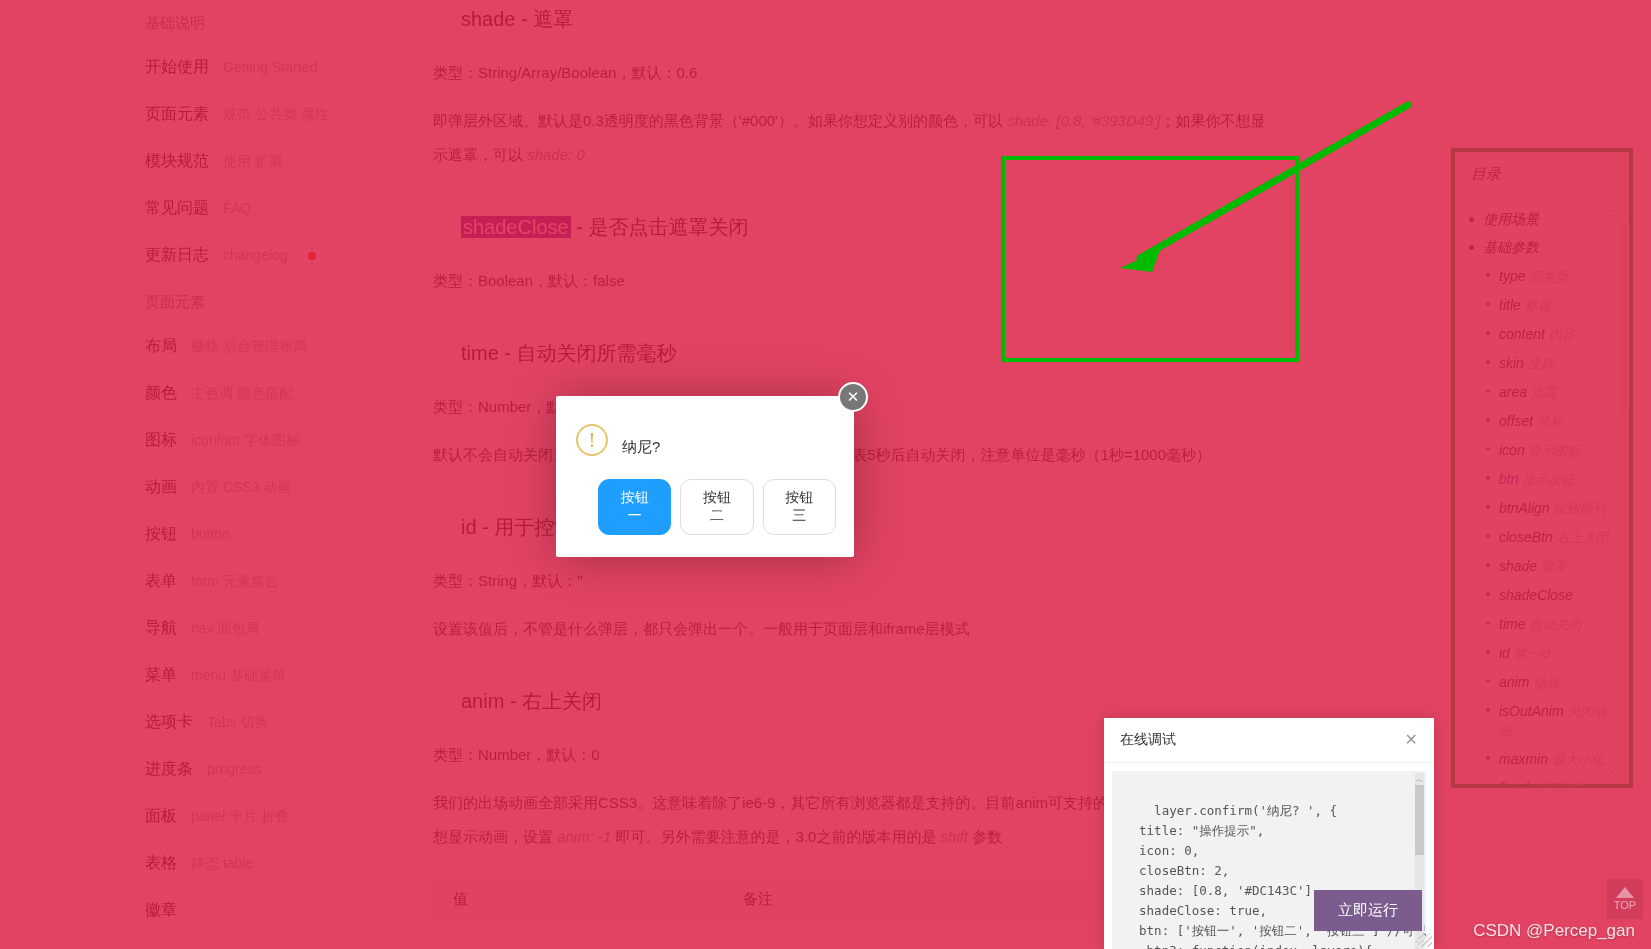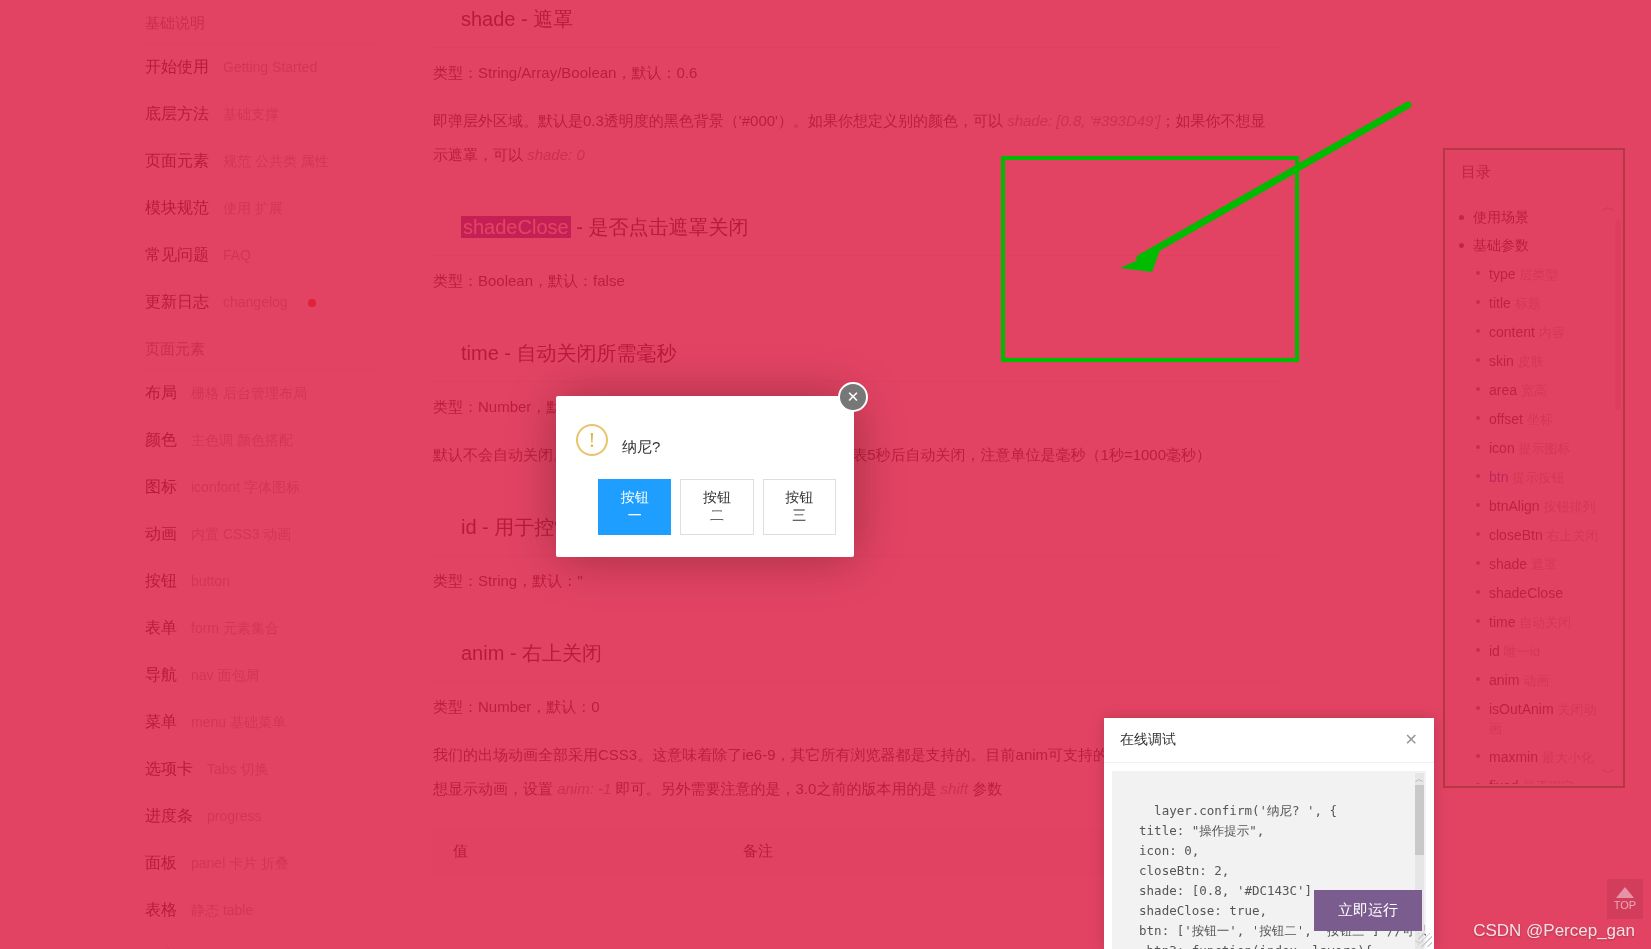--- a/index.html
+++ b/index.html
@@ -69,22 +69,22 @@
   }
   table.anim th {
     text-align: left; font-weight: normal; color: #333;
     padding: 14px 0 14px 20px; border-bottom: 1px solid #eee;
     background: #fbfbfb;
   }
   table.anim th:first-child, table.anim td:first-child { width: 290px; }
 
   
   #toc {
-    position: absolute; right: 26px; top: 148px; width: 182px; height: 640px;
-    background: #fafafa; border: 2px solid #22c55e;
+    position: absolute; right: 18px; top: 148px; width: 182px; height: 640px;
+    background: #fafafa; border: 4px solid #22c55e; font-style: italic;
   }
   #toc .toc-head {
     font-size: 15px; color: #555; padding: 13px 0 13px 16px;
     border-bottom: 1px solid #eee;
   }
   #toc .toc-body {
     position: relative; padding: 8px 0 8px 0; height: 588px; overflow: hidden;
   }
   #toc ul { list-style: none; }
   #toc li.l1 {
@@ -140,21 +140,21 @@
     border: 2px solid #e8c46a; color: #e0b64f;
     display: flex; align-items: center; justify-content: center;
     font-size: 22px; line-height: 1; flex: 0 0 auto;
     font-family: "Liberation Serif", serif;
   }
   .dlg-msg { font-size: 15px; color: #333; margin-top: 16px; }
   #dialog .dlg-btns {
     display: flex; gap: 9px; padding: 0 18px 22px 42px;
   }
   .dlg-btn {
-    font-size: 14px; padding: 9px 17px; border-radius: 0;
+    font-size: 14px; padding: 9px 17px; border-radius: 11px;
     border: 1px solid #dedede; background: #fff; color: #333;
     cursor: pointer; font-family: inherit;
   }
   .dlg-btn.primary { background: #1E9FFF; border-color: #1E9FFF; color: #fff; }
   #dlg-close {
     position: absolute; right: -14px; top: -14px;
     width: 30px; height: 30px; border-radius: 50%;
     background: #777777; border: 2px solid #ffffff;
     color: #ffffff; font-size: 15px; line-height: 26px; text-align: center;
     cursor: pointer; z-index: 61;
@@ -235,24 +235,20 @@
 
   <nav id="sidebar">
     <div>
       <div class="side-group-title">基础说明</div>
       <div class="side-divider"></div>
       <a class="side-item">
         <span class="cn">开始使用</span>
         <span class="en">Getting Started</span>
       </a>
       <a class="side-item">
-        <span class="cn">底层方法</span>
-        <span class="en">基础支撑</span>
-      </a>
-      <a class="side-item">
         <span class="cn">页面元素</span>
         <span class="en">规范 公共类 属性</span>
       </a>
       <a class="side-item">
         <span class="cn">模块规范</span>
         <span class="en">使用 扩展</span>
       </a>
       <a class="side-item">
         <span class="cn">常见问题</span>
         <span class="en">FAQ</span>
@@ -336,20 +332,21 @@
     <p class="par">类型：Boolean，默认：false</p>
 
     <h2 class="sec">time - 自动关闭所需毫秒</h2>
     <p class="par">类型：Number，默认：0</p>
     <p class="par">
       <span>默认不会自动关闭。当你想自动关闭时，可以 </span><em>time: 5000</em><span>，即代表5秒后自动关闭，注意单位是毫秒（1秒=1000毫秒）</span>
     </p>
 
     <h2 class="sec">id - 用于控制弹层唯一标识</h2>
     <p class="par">类型：String，默认：''</p>
+    <p class="par">设置该值后，不管是什么弹层，都只会弹出一个。一般用于页面层和iframe层模式</p>
 
     <h2 class="sec">anim - 右上关闭</h2>
     <p class="par">类型：Number，默认：0</p>
     <p class="par">
       <span>我们的出场动画全部采用CSS3。这意味着除了ie6-9，其它所有浏览器都是支持的。目前anim可支持的动画类型有 </span><em>0-6</em><span> 如果不想显示动画，设置 </span><em>anim: -1</em><span> 即可。另外需要注意的是，3.0之前的版本用的是 </span><em>shift</em><span> 参数</span>
     </p>
 
     <table class="anim">
       <thead>
         <tr>

